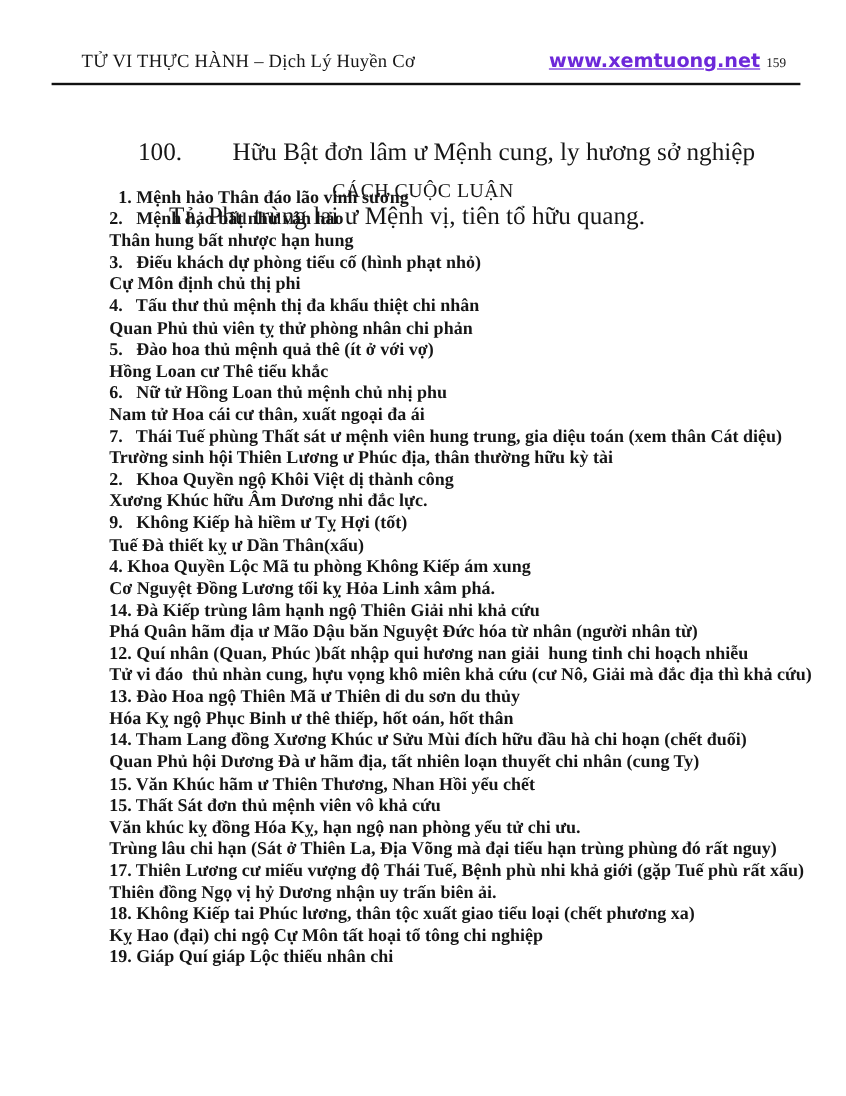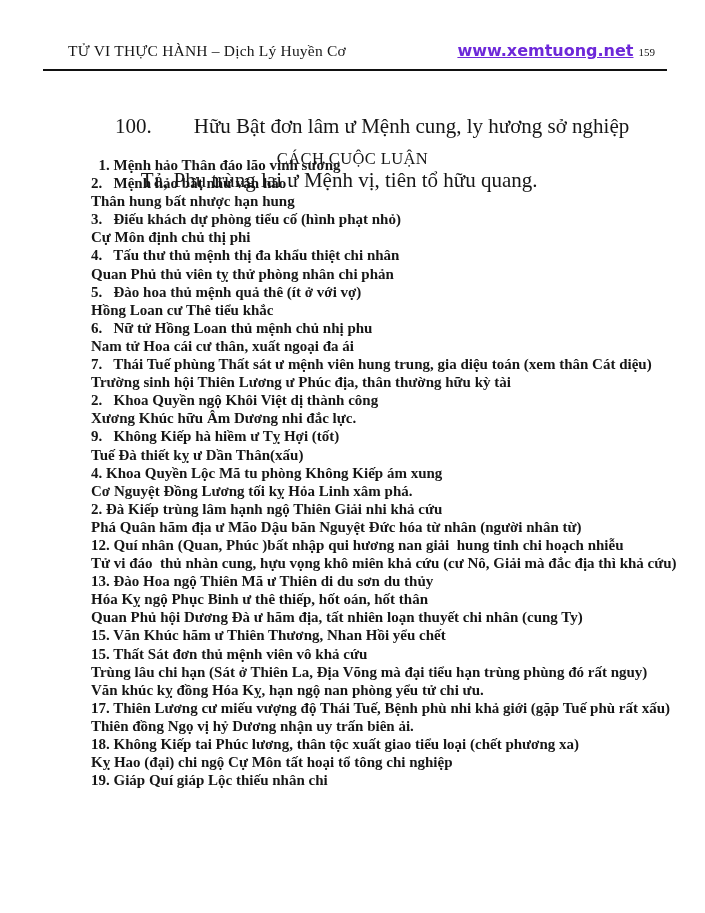--- a/index.html
+++ b/index.html
@@ -125,31 +125,32 @@
       <div class="line">6.   Nữ tử Hồng Loan thủ mệnh chủ nhị phu</div>
       <div class="line">Nam tử Hoa cái cư thân, xuất ngoại đa ái</div>
       <div class="line">7.   Thái Tuế phùng Thất sát ư mệnh viên hung trung, gia diệu toán (xem thân Cát diệu)</div>
       <div class="line">Trường sinh hội Thiên Lương ư Phúc địa, thân thường hữu kỳ tài</div>
       <div class="line">2.   Khoa Quyền ngộ Khôi Việt dị thành công</div>
       <div class="line">Xương Khúc hữu Âm Dương nhi đắc lực.</div>
       <div class="line">9.   Không Kiếp hà hiềm ư Tỵ Hợi (tốt)</div>
       <div class="line">Tuế Đà thiết kỵ ư Dần Thân(xấu)</div>
       <div class="line">4. Khoa Quyền Lộc Mã tu phòng Không Kiếp ám xung</div>
       <div class="line">Cơ Nguyệt Đồng Lương tối kỵ Hỏa Linh xâm phá.</div>
-      <div class="line">2. Đà Kiếp trùng lâm hạnh ngộ Thiên Giải nhi khả cứu</div>
+      <div class="line">14. Đà Kiếp trùng lâm hạnh ngộ Thiên Giải nhi khả cứu</div>
       <div class="line">Phá Quân hãm địa ư Mão Dậu băn Nguyệt Đức hóa từ nhân (người nhân từ)</div>
       <div class="line">12. Quí nhân (Quan, Phúc )bất nhập qui hương nan giải  hung tinh chi hoạch nhiễu</div>
       <div class="line">Tử vi đáo  thủ nhàn cung, hựu vọng khô miên khả cứu (cư Nô, Giải mà đắc địa thì khả cứu)</div>
       <div class="line">13. Đào Hoa ngộ Thiên Mã ư Thiên di du sơn du thủy</div>
       <div class="line">Hóa Kỵ ngộ Phục Binh ư thê thiếp, hốt oán, hốt thân</div>
+      <div class="line">14. Tham Lang đồng Xương Khúc ư Sửu Mùi đích hữu đầu hà chi hoạn (chết đuối)</div>
       <div class="line">Quan Phủ hội Dương Đà ư hãm địa, tất nhiên loạn thuyết chi nhân (cung Ty)</div>
       <div class="line">15. Văn Khúc hãm ư Thiên Thương, Nhan Hồi yểu chết</div>
       <div class="line">15. Thất Sát đơn thủ mệnh viên vô khả cứu</div>
+      <div class="line">Văn khúc kỵ đồng Hóa Kỵ, hạn ngộ nan phòng yểu tử chi ưu.</div>
       <div class="line">Trùng lâu chi hạn (Sát ở Thiên La, Địa Võng mà đại tiểu hạn trùng phùng đó rất nguy)</div>
-      <div class="line">Văn khúc kỵ đồng Hóa Kỵ, hạn ngộ nan phòng yểu tử chi ưu.</div>
       <div class="line">17. Thiên Lương cư miếu vượng độ Thái Tuế, Bệnh phù nhi khả giới (gặp Tuế phù rất xấu)</div>
       <div class="line">Thiên đồng Ngọ vị hỷ Dương nhận uy trấn biên ải.</div>
       <div class="line">18. Không Kiếp tai Phúc lương, thân tộc xuất giao tiểu loại (chết phương xa)</div>
       <div class="line">Kỵ Hao (đại) chi ngộ Cự Môn tất hoại tổ tông chi nghiệp</div>
       <div class="line">19. Giáp Quí giáp Lộc thiếu nhân chi</div>
     </div>
 
 </div>
 
 </body></html>

